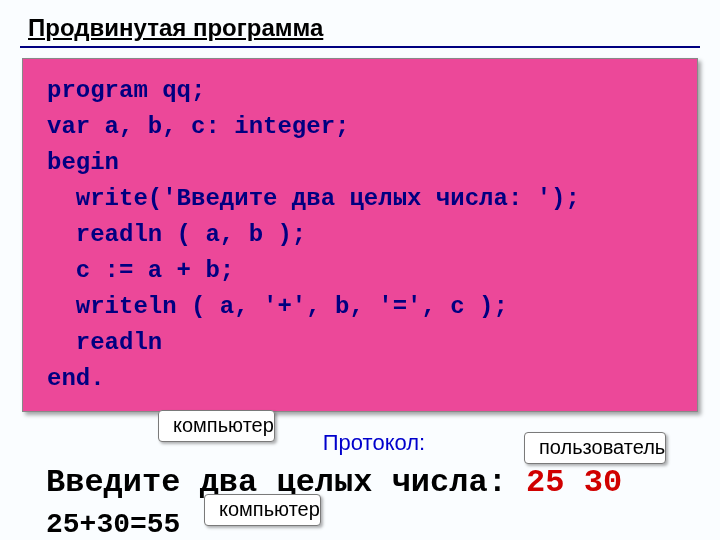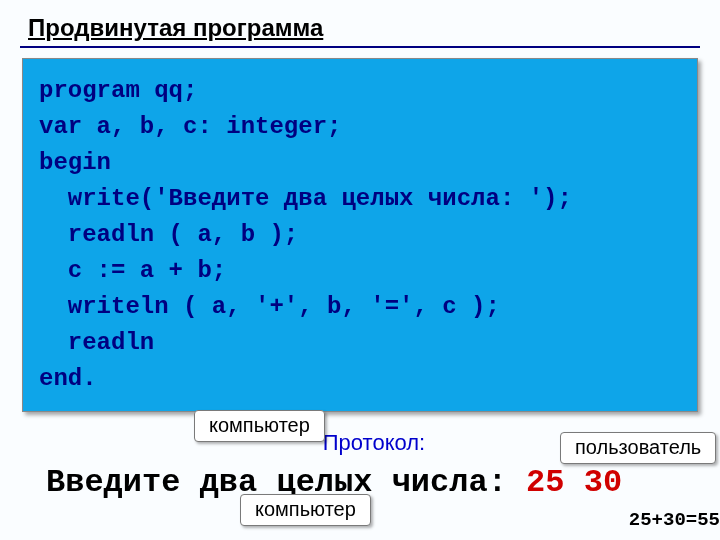--- a/index.html
+++ b/index.html
@@ -19,24 +19,24 @@
     padding: 14px 16px 4px 28px;
     text-decoration: underline;
   }
   .rule {
     height: 2px;
     background: #000080;
     margin: 0 20px 10px 20px;
   }
   .code-box {
     margin: 0 22px 0 22px;
-    background: #0ea5e9;
+    background: #ec4899;
     border: 1px solid #888;
     box-shadow: 3px 3px 4px rgba(0,0,0,0.35);
-    padding: 14px 16px 14px 16px;
+    padding: 14px 16px 14px 24px;
   }
   .code-box pre {
     margin: 0;
     font-family: "Courier New", monospace;
     font-size: 24px;
     font-weight: bold;
     color: #000080;
     line-height: 1.5;
     white-space: pre;
   }
@@ -50,35 +50,33 @@
     font-family: "Courier New", monospace;
     font-weight: bold;
     font-size: 32px;
     padding: 8px 0 0 46px;
   }
   .out-line1 .black { color: #000; }
   .out-line1 .red { color: #d00000; }
   .out-line2 {
     font-family: "Courier New", monospace;
     font-weight: bold;
-    font-size: 19px;
+    font-size: 28px;
     color: #000;
     padding: 8px 0 0 46px;
-    text-align: right;
   }
   .callout {
     position: absolute;
     background: #fff;
     border: 1px solid #7a7a7a;
     border-radius: 4px;
-    padding: 3px 14px 4px 14px;
+    padding: 3px 0 4px 14px;
     font-size: 20px;
     color: #000;
     box-shadow: 2px 2px 3px rgba(0,0,0,0.3);
-    margin-left: 36px;
   }
   .callout-computer1 { left: 158px; top: 410px; }
   .callout-user { left: 524px; top: 432px; }
   .callout-computer2 { left: 204px; top: 494px; }
 </style>
 </head>
 <body>
 
 <div class="title">Продвинутая программа</div>
 <div class="rule"></div>

